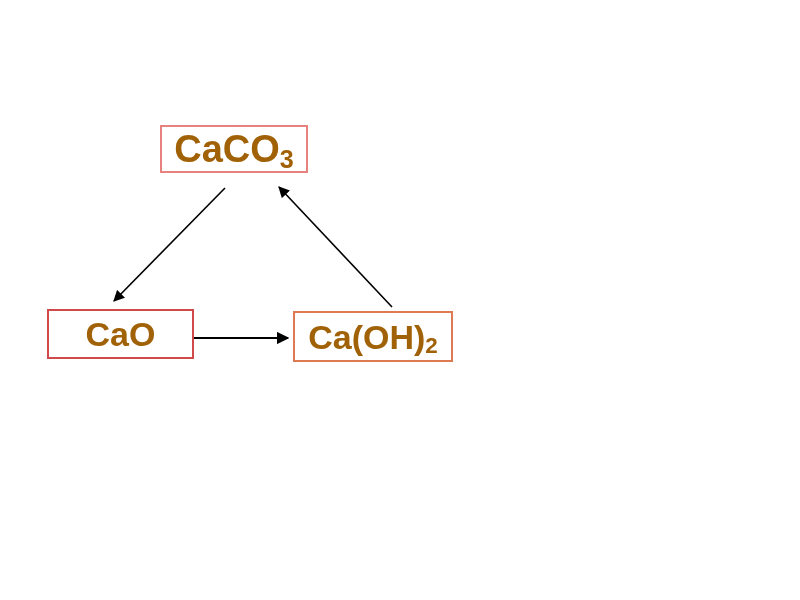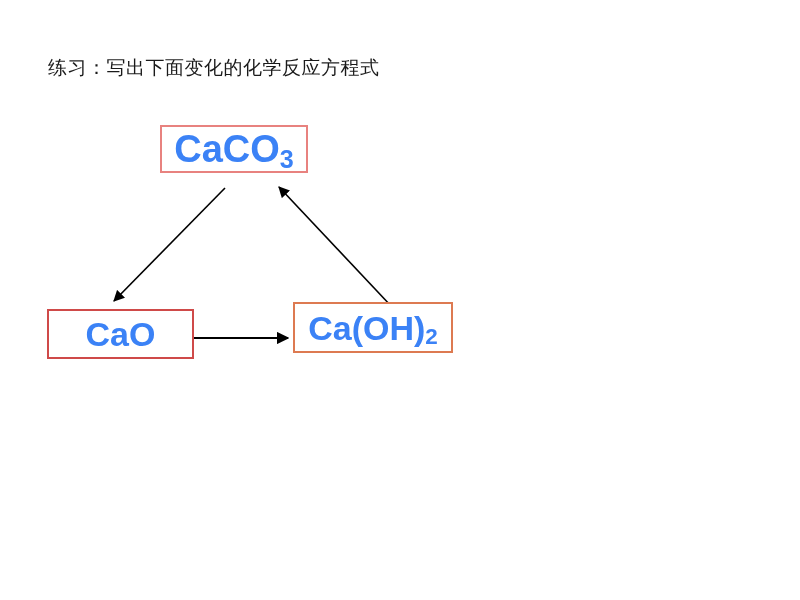--- a/index.html
+++ b/index.html
@@ -33,21 +33,21 @@
     position: absolute;
     box-sizing: border-box;
     background: #ffffff;
     display: flex;
     align-items: center;
     justify-content: center;
   }
   .formula-text {
     font-family: "Liberation Sans", "DejaVu Sans", sans-serif;
     font-weight: bold;
-    color: #3b82f6;
+    color: #a16207;
     white-space: nowrap;
     line-height: 1;
     text-align: center;
   }
   .formula-text sub {
     font-size: 0.66em;
     vertical-align: baseline;
     position: relative;
     top: 0.22em;
     font-weight: bold;
@@ -67,42 +67,41 @@
     left: 47px;
     top: 309px;
     width: 147px;
     height: 50px;
     border: 2px solid #cf4a49;
   }
   #box-cao .formula-text { font-size: 34px; }
 
   #box-caoh2 {
     left: 293px;
-    top: 302px;
+    top: 311px;
     width: 160px;
     height: 51px;
     border: 2px solid #dd7a51;
   }
   #box-caoh2 .formula-text { font-size: 34px; }
 
   #arrow-layer {
     position: absolute;
     left: 0;
     top: 0;
     width: 800px;
     height: 600px;
     pointer-events: none;
   }
 </style>
 </head>
 <body>
 
 <div id="slide">
 
-  <div class="prompt-text">练习：写出下面变化的化学反应方程式</div>
 
   <svg id="arrow-layer" viewBox="0 0 800 600" xmlns="http://www.w3.org/2000/svg">
     <defs>
       <marker id="head" viewBox="0 0 10 10" refX="9" refY="5" markerWidth="7" markerHeight="7" orient="auto-start-reverse">
         <path d="M 0 0 L 10 5 L 0 10 z" fill="#000000"></path>
       </marker>
     </defs>
 
     <g>
       <line x1="225" y1="188" x2="114" y2="301" stroke="#000000" stroke-width="1.6" marker-end="url(#head)"></line>

